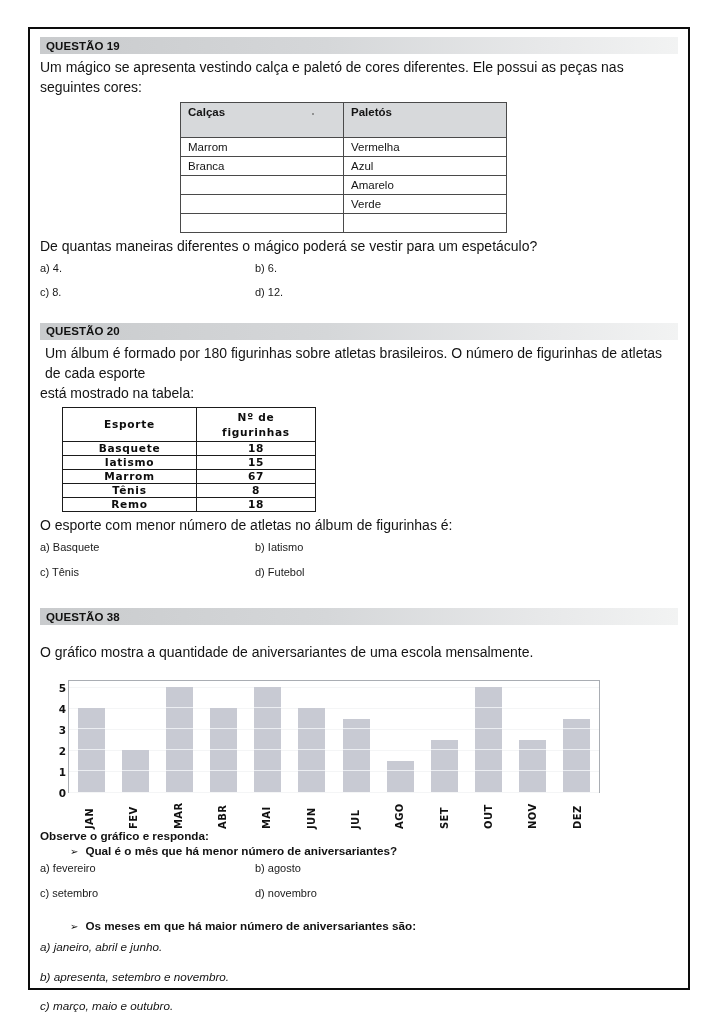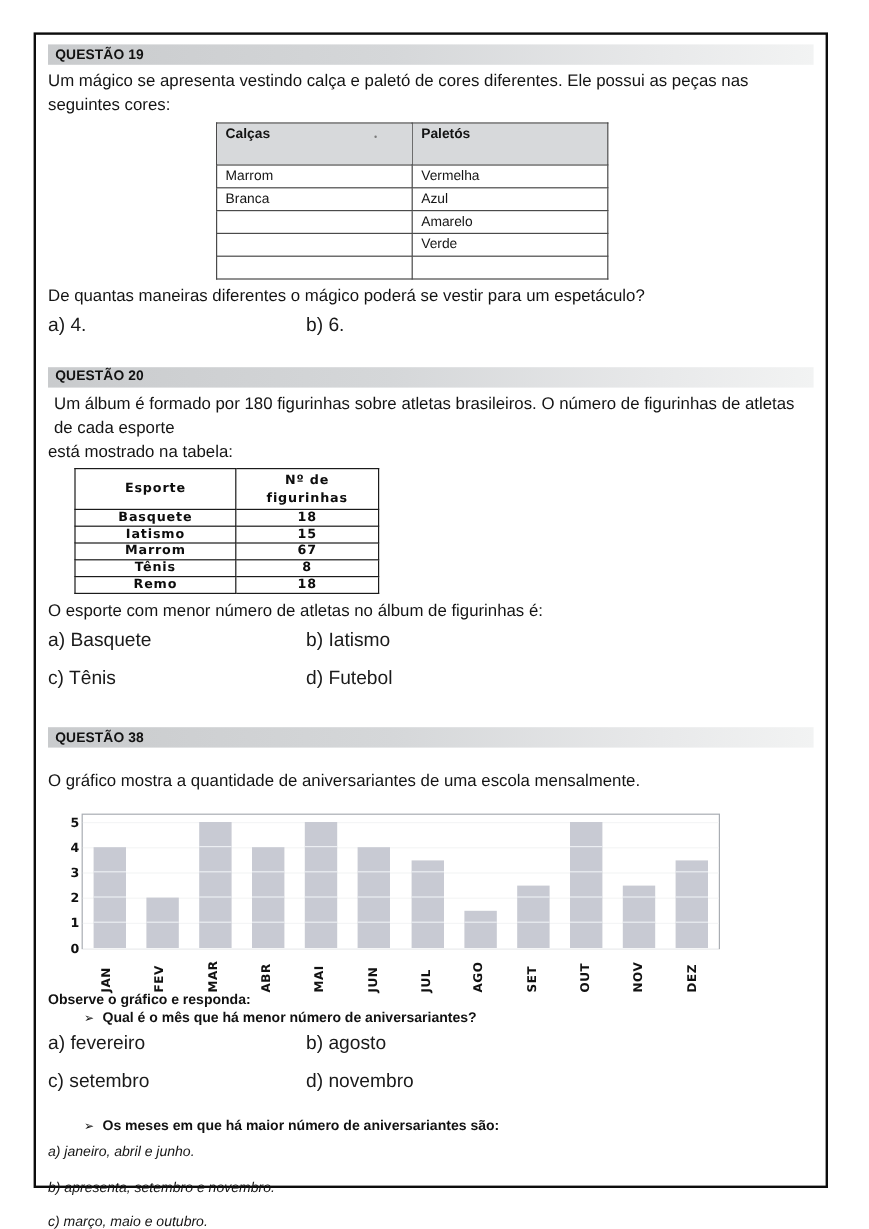--- a/index.html
+++ b/index.html
@@ -37,21 +37,21 @@
   }
   .qband span{
     font-size:11.5px;font-weight:bold;letter-spacing:.1px;color:#111;
   }
 
   .ptext{font-size:14px;line-height:1.42;color:#141414;margin:0 0 1px 0;}
   .ptext.indent{padding-left:5px;}
 
   
   .opts{margin-top:3px;}
-  .optrow{display:flex;font-size:16px;line-height:1.5;margin-bottom:8px;}
+  .optrow{display:flex;font-size:11px;line-height:1.5;margin-bottom:8px;}
   .optrow .oa{width:215px;flex:0 0 215px;}
   .optrow .ob{flex:1;}
 
   
   .t19{
     border-collapse:collapse;
     margin:4px 0 4px 140px;
     width:327px;
     table-layout:fixed;
   }
@@ -211,20 +211,24 @@
     </tr>
   </tbody>
       </table>
 
   <p class="ptext">De quantas maneiras diferentes o mágico poderá se vestir para um espetáculo?</p>
 
   <div class="opts">
     <div class="optrow">
       <div class="oa">a) 4.</div>
       <div class="ob">b) 6.</div>
+    </div>
+    <div class="optrow">
+      <div class="oa">c) 8.</div>
+      <div class="ob">d) 12.</div>
     </div>
   </div>
 
   <div class="sp14"></div>
 
   <div class="qband">
     <span>QUESTÃO 20</span>
   </div>
 
   <p class="ptext indent">Um álbum é formado por 180 figurinhas sobre atletas brasileiros. O número de figurinhas de atletas de cada esporte</p>

